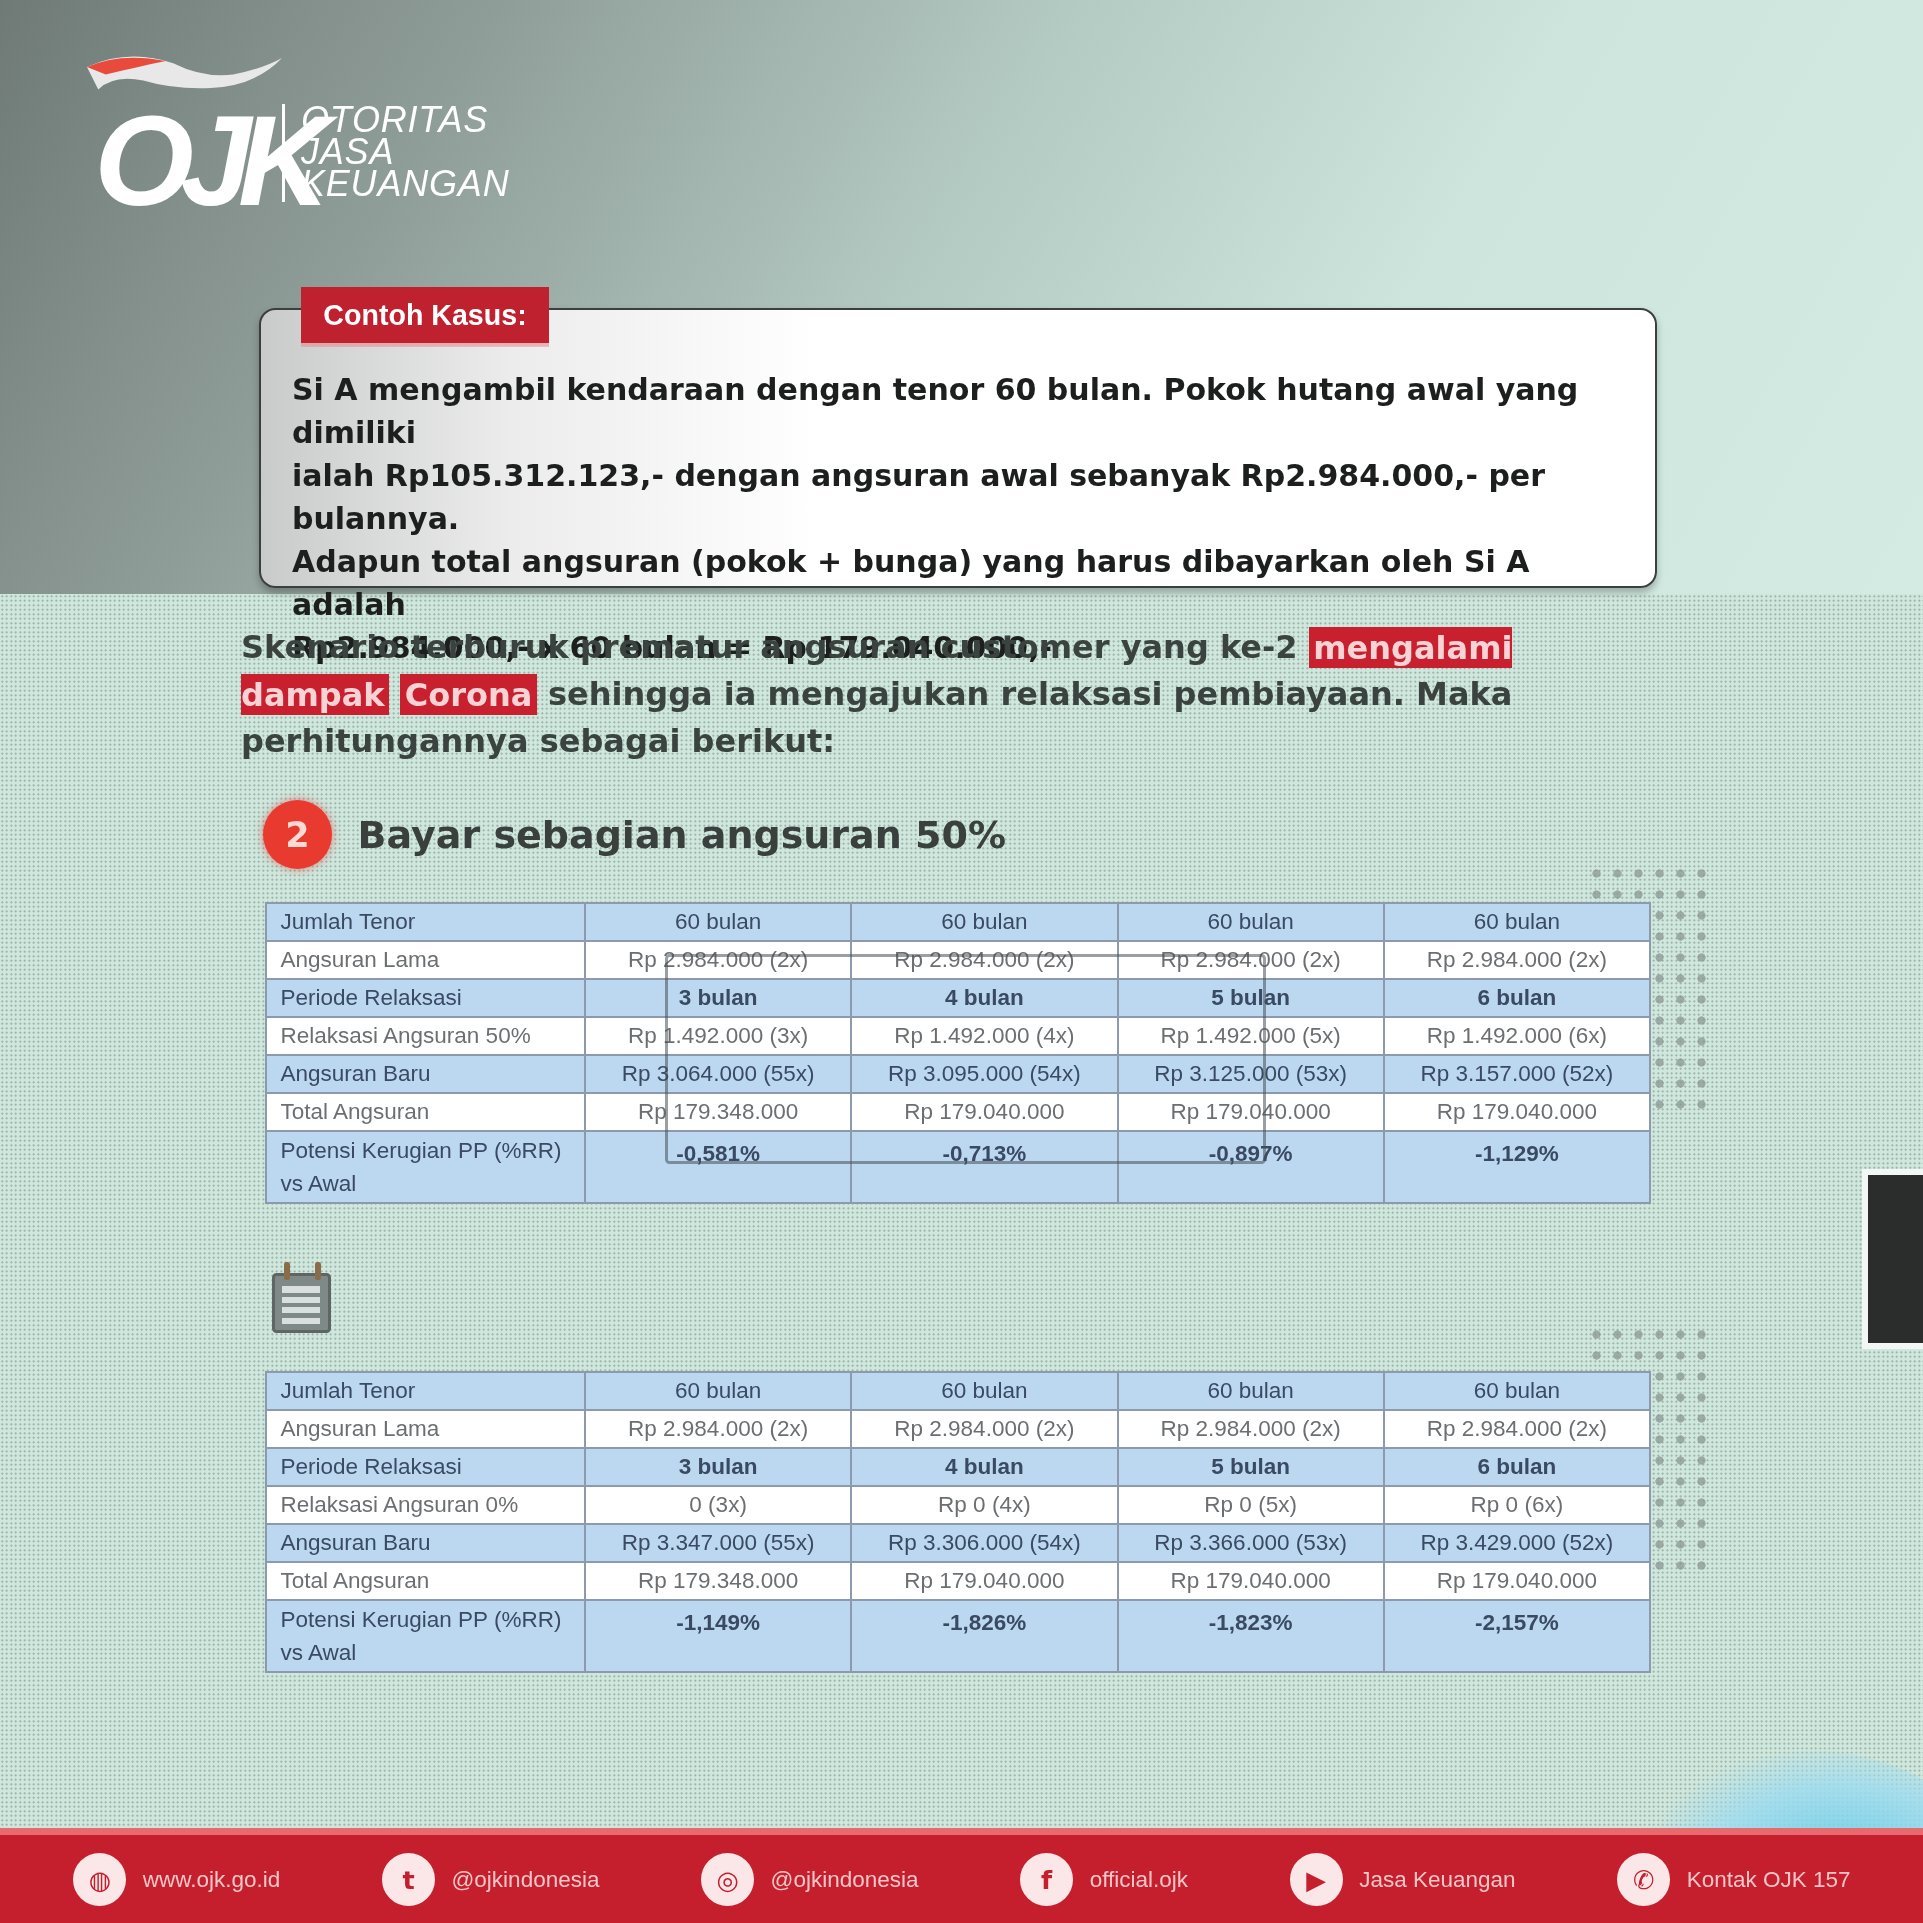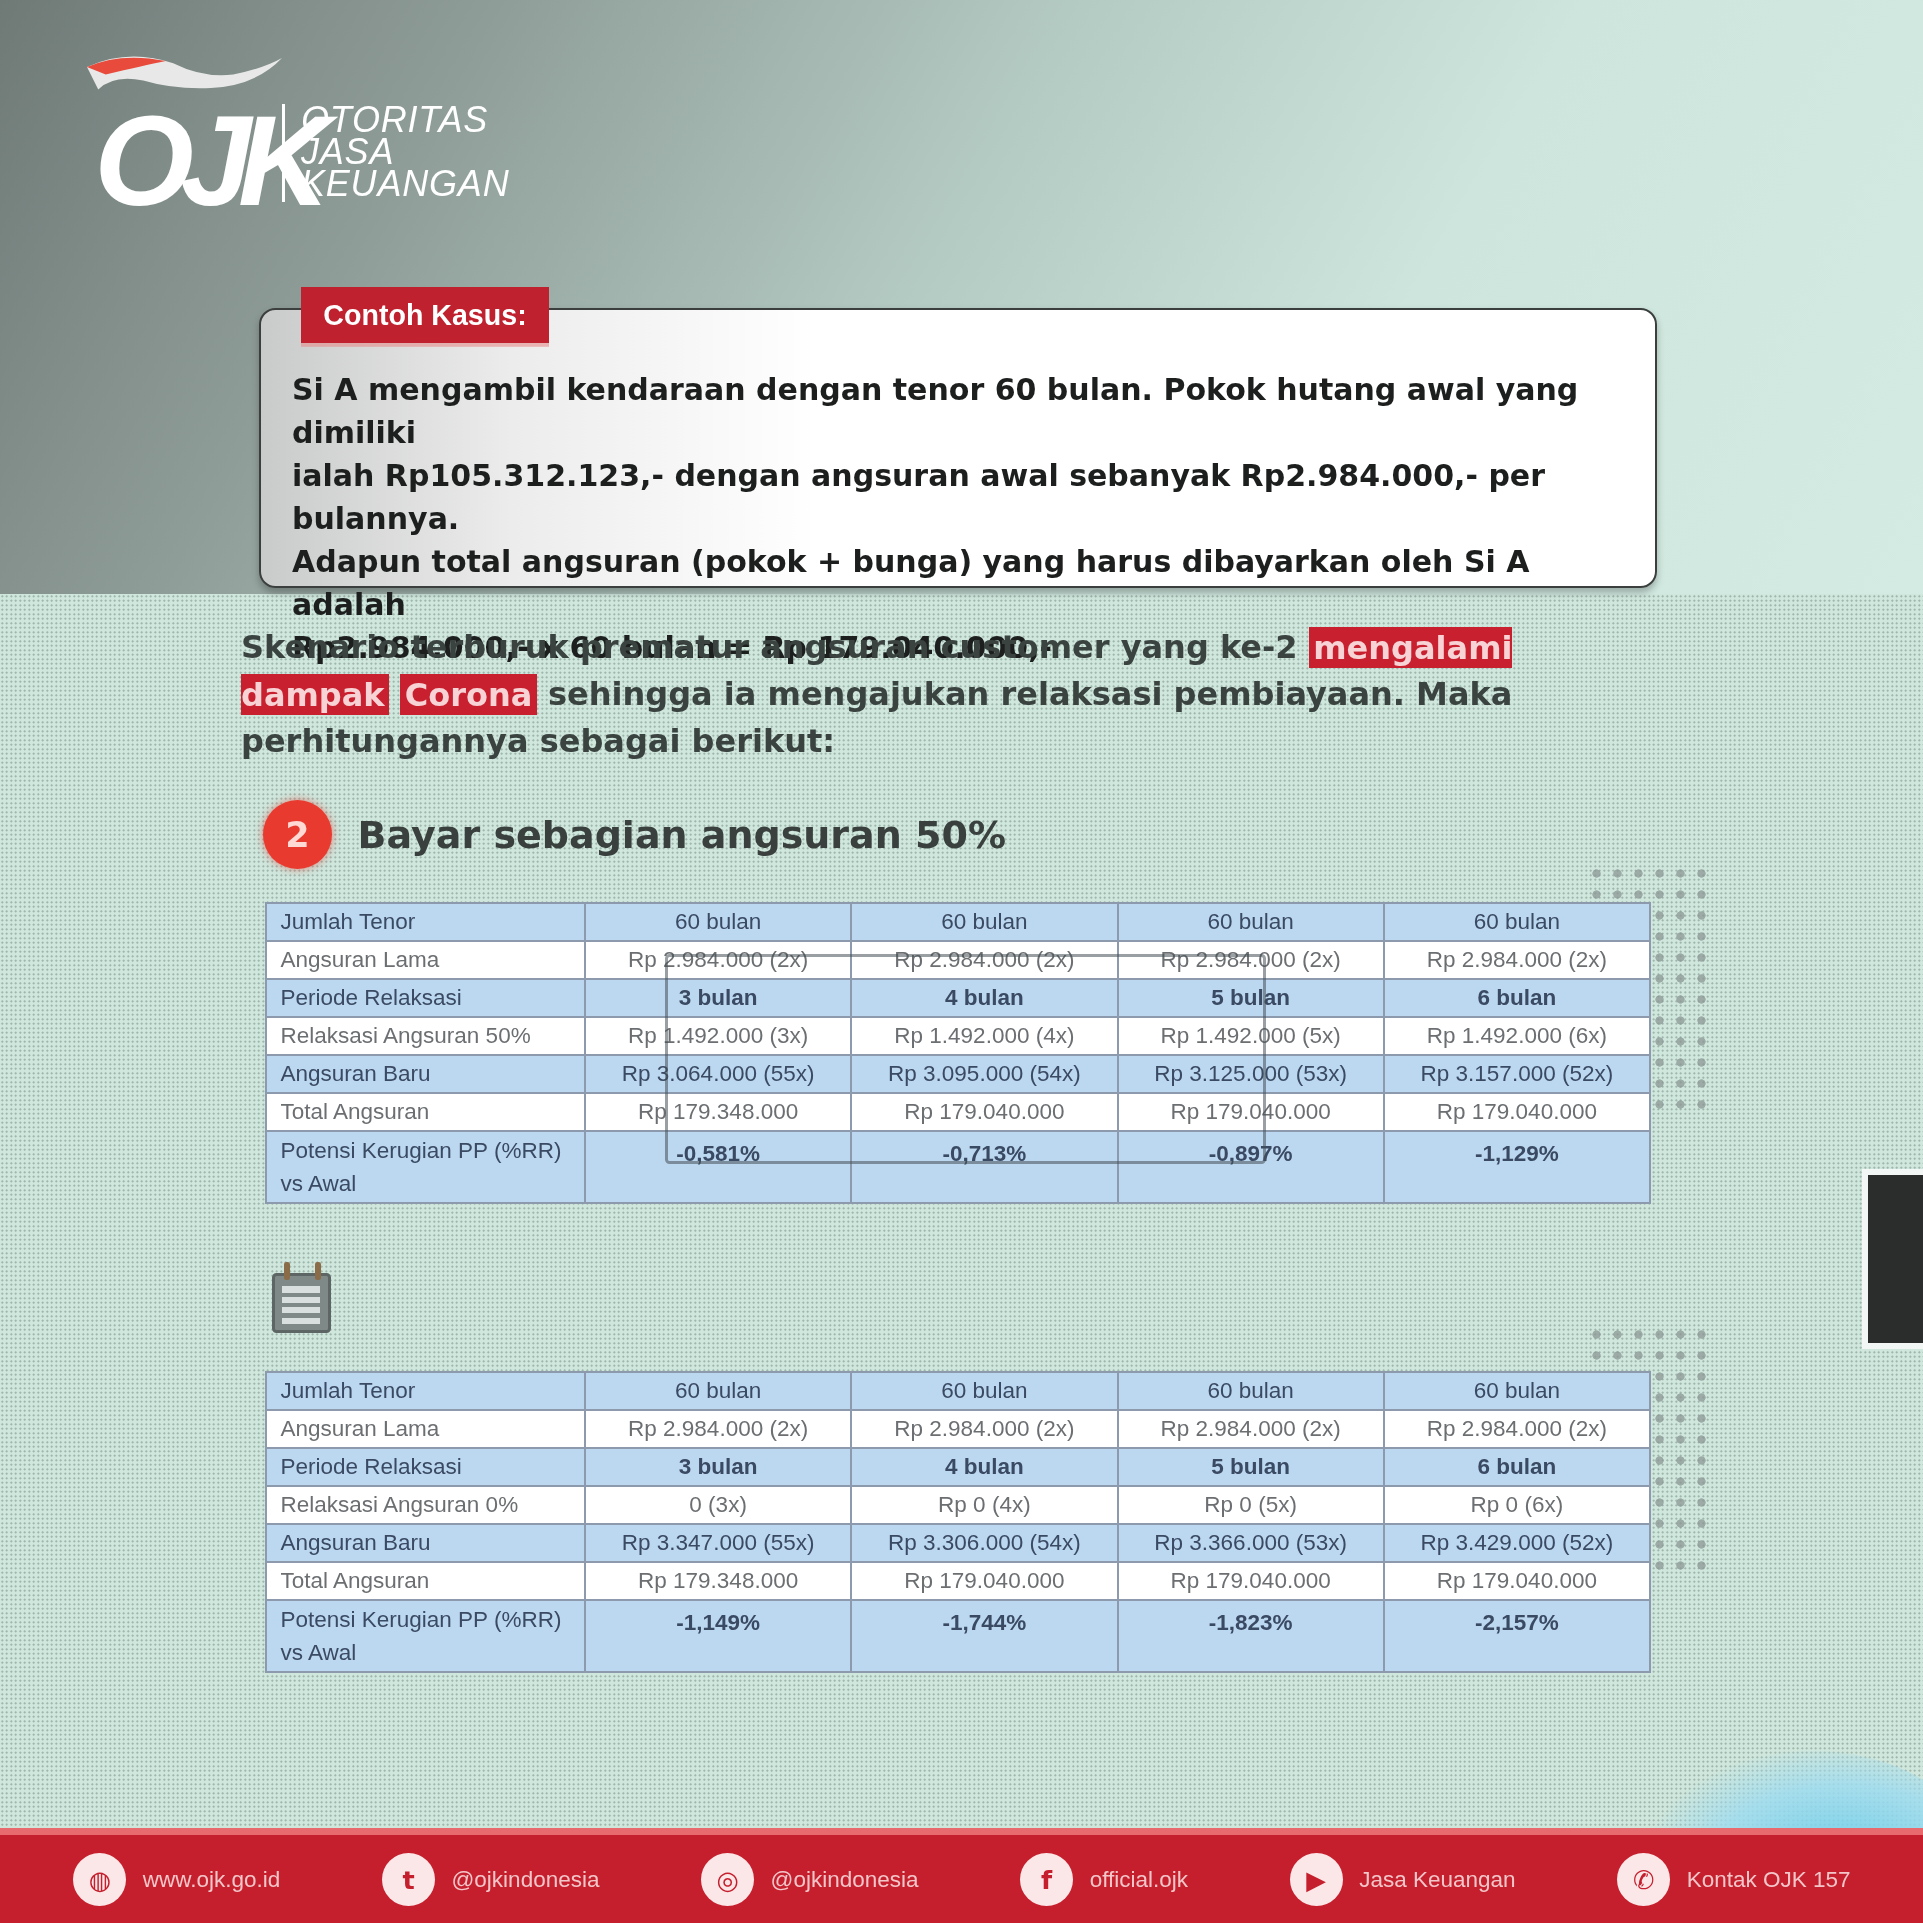--- a/index.html
+++ b/index.html
@@ -304,21 +304,21 @@
     <tr class="white">
       <td class="label">Total Angsuran</td>
       <td class="val">Rp 179.348.000</td>
       <td class="val">Rp 179.040.000</td>
       <td class="val">Rp 179.040.000</td>
       <td class="val">Rp 179.040.000</td>
     </tr>
     <tr class="blue bold tall">
       <td class="label" style="white-space:normal;">Potensi Kerugian PP (%RR) vs Awal</td>
       <td class="val">-1,149%</td>
-      <td class="val">-1,744%</td>
+      <td class="val">-1,826%</td>
       <td class="val">-1,823%</td>
       <td class="val">-2,157%</td>
     </tr>
   </tbody>
     </table>
 </div>
 
 <div class="side-tab"></div>
 
 <div class="footer">

